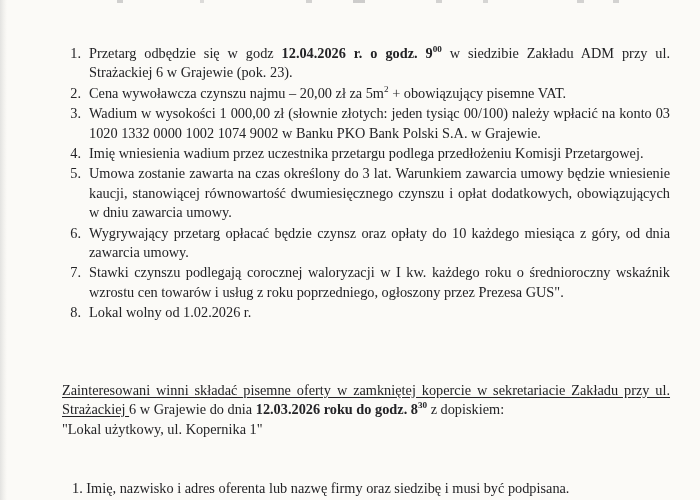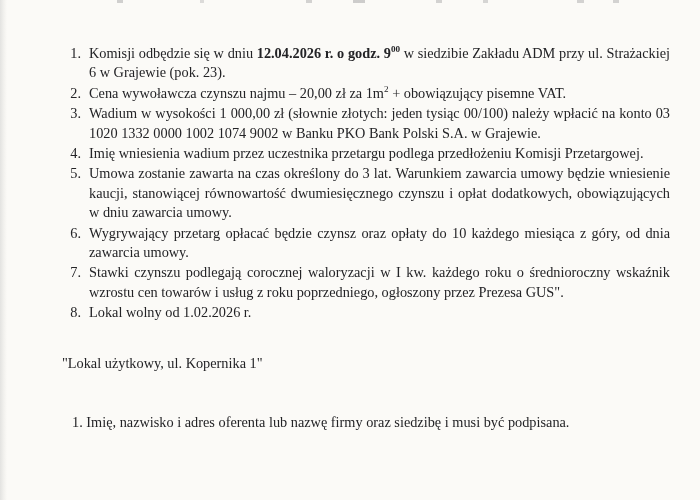--- a/index.html
+++ b/index.html
@@ -118,25 +118,25 @@
 <body>
 
 <div class="scan-edge-left"></div>
 <div class="scan-clip-top"></div>
 
 <div class="page">
 
   <ol class="num-list">
       <li class="num-item">
         <span class="marker">1.</span>
-        <span class="body"><span>Komisji odbędzie się w dniu </span><span style="font-weight: bold;">12.04.2026 r. o godz. 9</span><sup style="font-weight: bold;">00</sup><span> w siedzibie Zakładu ADM przy ul. Strażackiej 6 w Grajewie (pok. 23).</span></span>
+        <span class="body"><span>Przetarg odbędzie się w godz </span><span style="font-weight: bold;">12.04.2026 r. o godz. 9</span><sup style="font-weight: bold;">00</sup><span> w siedzibie Zakładu ADM przy ul. Strażackiej 6 w Grajewie (pok. 23).</span></span>
       </li>
       <li class="num-item">
         <span class="marker">2.</span>
-        <span class="body"><span>Cena wywoławcza czynszu najmu – 20,00 zł za 1m</span><sup>2</sup><span> + obowiązujący pisemne VAT.</span></span>
+        <span class="body"><span>Cena wywoławcza czynszu najmu – 20,00 zł za 5m</span><sup>2</sup><span> + obowiązujący pisemne VAT.</span></span>
       </li>
       <li class="num-item">
         <span class="marker">3.</span>
         <span class="body"><span>Wadium w wysokości  1 000,00 zł (słownie złotych: jeden tysiąc 00/100) należy wpłacić na konto 03 1020 1332 0000 1002 1074 9002 w Banku PKO Bank Polski S.A. w Grajewie.</span></span>
       </li>
       <li class="num-item">
         <span class="marker">4.</span>
         <span class="body"><span>Imię wniesienia wadium przez uczestnika przetargu podlega przedłożeniu Komisji Przetargowej.</span></span>
       </li>
       <li class="num-item">
@@ -152,20 +152,21 @@
         <span class="body"><span>Stawki czynszu podlegają corocznej waloryzacji w I kw. każdego roku o średnioroczny wskaźnik wzrostu cen towarów i usług z roku poprzedniego, ogłoszony przez Prezesa GUS".</span></span>
       </li>
       <li class="num-item">
         <span class="marker">8.</span>
         <span class="body"><span>Lokal wolny od 1.02.2026 r.</span></span>
       </li>
     </ol>
 
   <div class="spacer-lg"></div>
 
+  <p class="para para-offers"><span class="u">Zainteresowani </span><span class="u">winni składać pisemne oferty w zamkniętej kopercie w sekretariacie Zakładu przy ul. Strażackiej </span><span>6 w Grajewie do dnia </span><span style="font-weight: bold;">12.03.2026 roku do godz. 8</span><sup style="font-weight: bold;">30</sup><span> z dopiskiem:</span></p>
 
   <p class="para para-quote">"Lokal użytkowy, ul. Kopernika 1"</p>
 
   <div class="spacer-sm"></div>
 
 
   <div class="spacer-sm"></div>
 
   <div>
       <p class="tail-item"><span>1. </span><span>Imię, nazwisko i adres oferenta lub nazwę firmy oraz siedzibę i musi być podpisana.</span></p>

